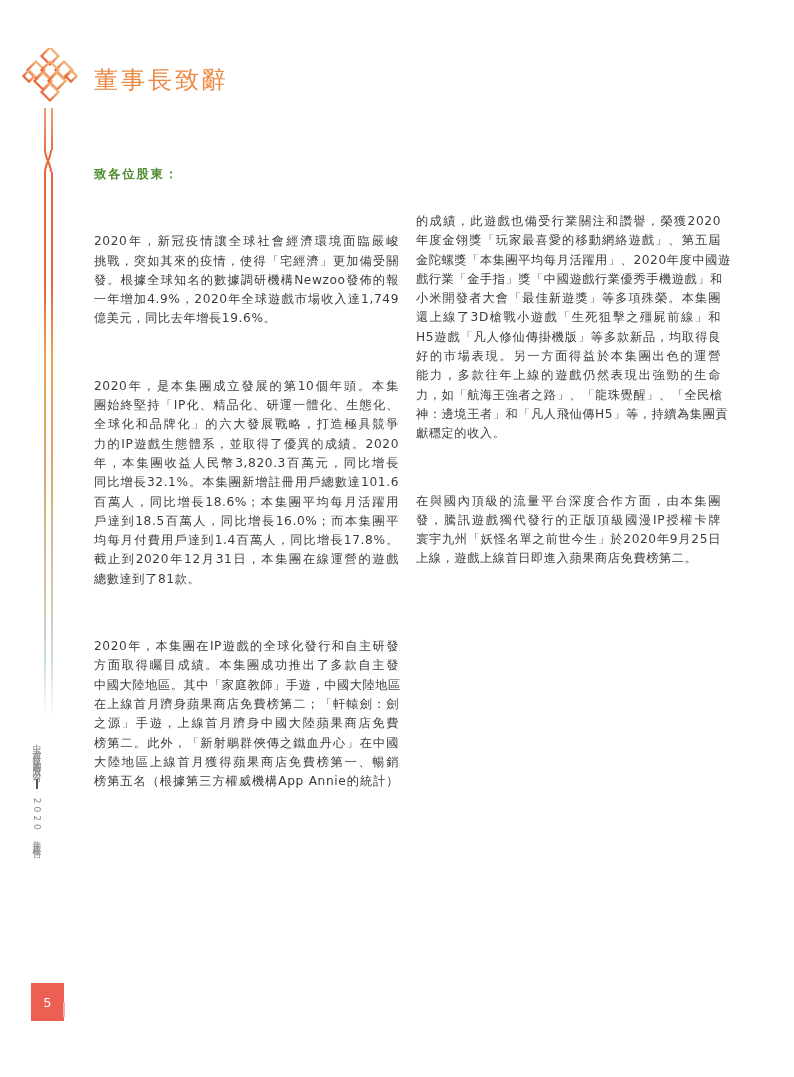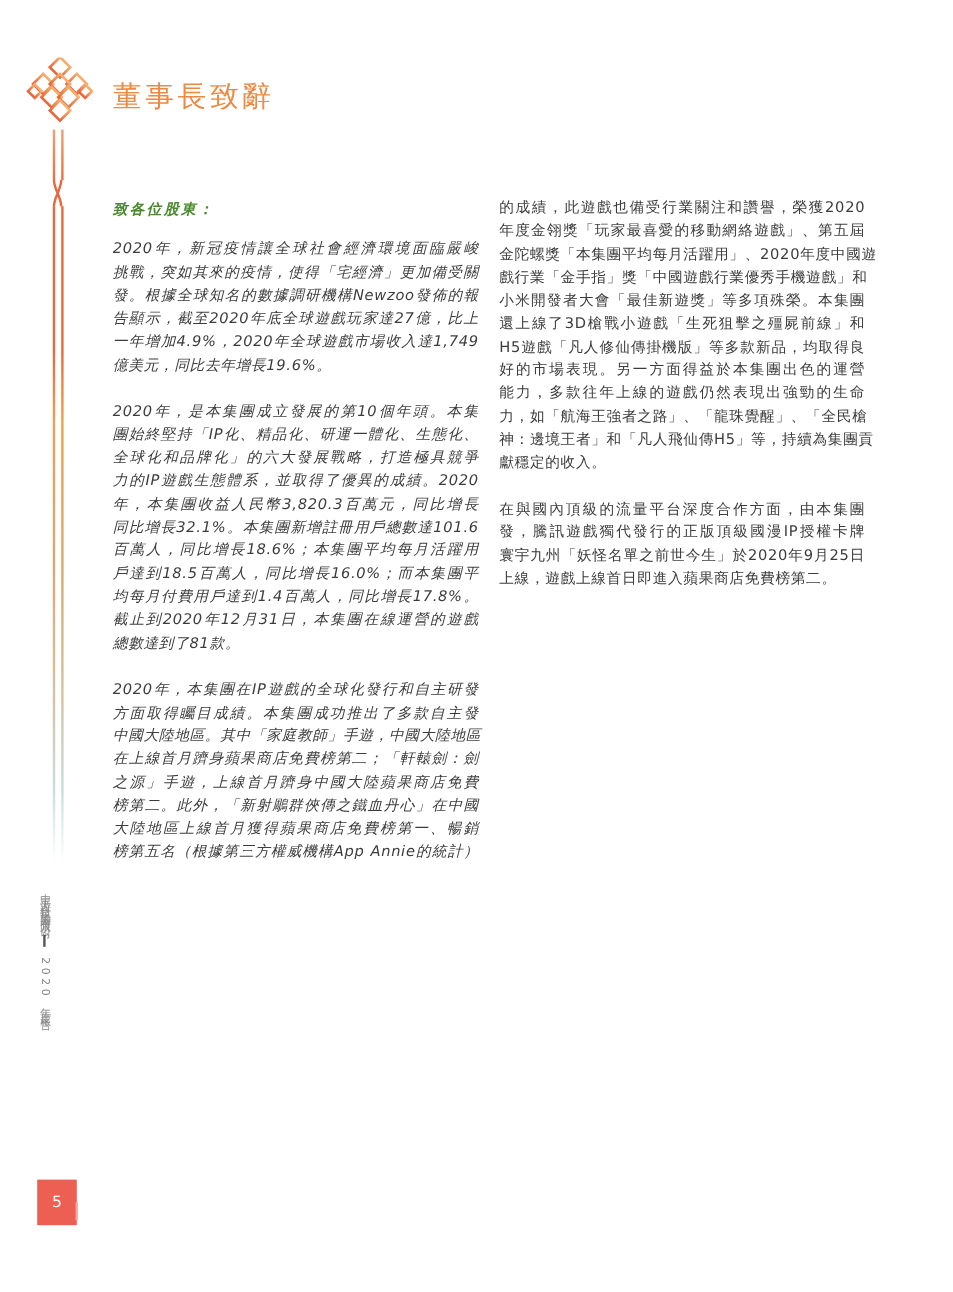--- a/index.html
+++ b/index.html
@@ -36,27 +36,27 @@
       color: #ec8a44; font-weight: normal;
     }
 
     
     .col {
       position: absolute; top: 165px; width: 305px;
       font-size: 12.2px; line-height: 19.3px;
       letter-spacing: 0.6px; text-align: justify;
       color: #3c3c3c;
     }
-    .col.left { left: 94px; font-style: italic; }
+    .col.left { left: 94px; }
     .col.right { left: 416px; top: 164px; }
     .salutation {
       color: #4a8a2c; font-weight: bold; letter-spacing: 2px;
       margin-bottom: 14px; font-size: 12.2px;
     }
-    .para { margin-bottom: 19.5px; }
+    .para { margin-bottom: 19.5px; margin-top: 48px; }
     .para span.line { display: block; white-space: nowrap; text-align-last: justify; text-align: justify; }
     .para span.line.last { text-align-last: left; }
     b.bold { font-weight: bold; color: #222; }
 
     
     .side-footer {
       position: absolute; left: 30px; top: 737px;
       writing-mode: vertical-rl;
       font-size: 9px; letter-spacing: 3px; color: #888;
     }
@@ -110,21 +110,20 @@
 
   <h1 class="title">董事長致辭</h1>
 
   <div class="col left">
     <div class="salutation">致各位股東：</div>
 
     <div class="para">
       <span class="line">2020年，新冠疫情讓全球社會經濟環境面臨嚴峻</span>
       <span class="line">挑戰，突如其來的疫情，使得「宅經濟」更加備受關</span>
       <span class="line">發。根據全球知名的數據調研機構Newzoo發佈的報</span>
-      <span class="line">告顯示，截至2020年底全球遊戲玩家達27億，比上</span>
       <span class="line">一年增加4.9%，2020年全球遊戲市場收入達1,749</span>
       <span class="line last">億美元，同比去年增長19.6%。</span>
     </div>
 
     <div class="para">
       <span class="line">2020年，是本集團成立發展的第10個年頭。本集</span>
       <span class="line">團始終堅持「IP化、精品化、研運一體化、生態化、</span>
       <span class="line">全球化和品牌化」的六大發展戰略，打造極具競爭</span>
       <span class="line">力的IP遊戲生態體系，並取得了優異的成績。2020</span>
       <span class="line">年，本集團收益人民幣3,820.3百萬元，同比增長</span>

